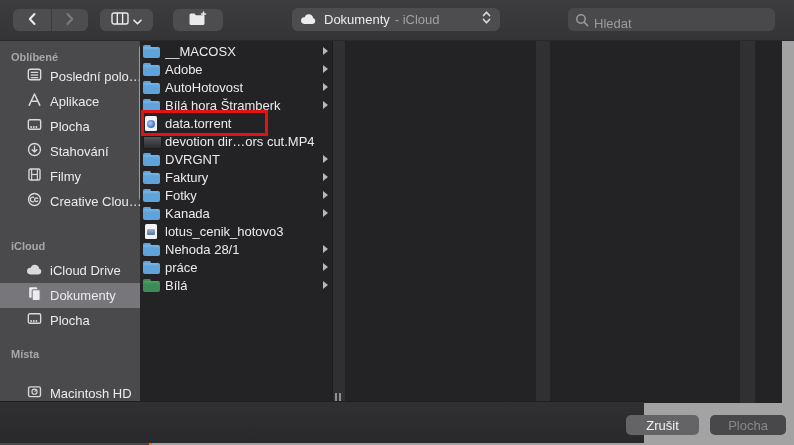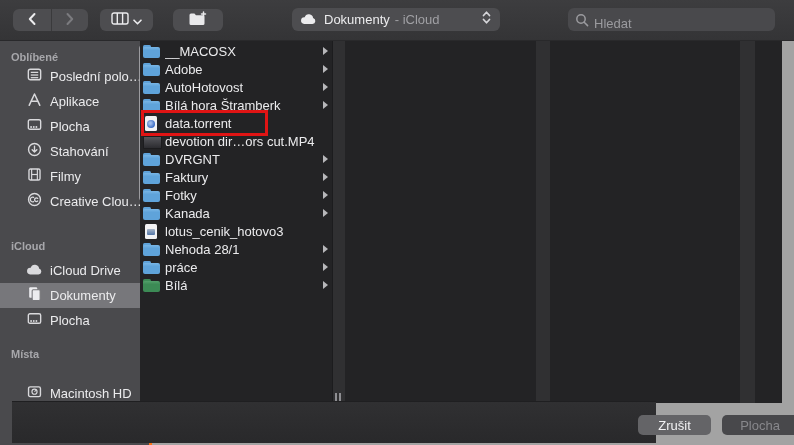--- a/index.html
+++ b/index.html
@@ -72,21 +72,21 @@
   .fi.doc::before { content:""; position:absolute; left:2px; top:1px; width:12px; height:15px;
     background:#f2f2f4; border-radius:1.5px; }
   .fi.doc::after { content:""; position:absolute; left:4px; top:6px; width:8px; height:6px;
     background:linear-gradient(#a8b6c8,#5276a8); border-radius:1px; }
 
   .red-box { position:absolute; left:1px; top:69px; width:127px; height:26px;
     border:3px solid #e01414; z-index:6; pointer-events:none; }
 
   
   .footer { position:absolute; left:0; top:401px; width:644px; height:42px;
-    background:linear-gradient(#303032,#29292b); border-top:1px solid #1f1f21;margin-left:12px; }
+    background:linear-gradient(#303032,#29292b); border-top:1px solid #1f1f21; }
   .fbtn { position:absolute; top:13px; height:20px; border:none; border-radius:5px;
     font-size:13px; font-family:"Liberation Sans", sans-serif; cursor:default; }
   .fbtn.cancel { left:626px; width:73px; background:#646467; color:#f2f2f4; }
   .fbtn.choose { left:710px; width:76px; background:#48484b; color:#88888c; }
 </style>
 </head>
 <body>
 
 <div class="app">
 

